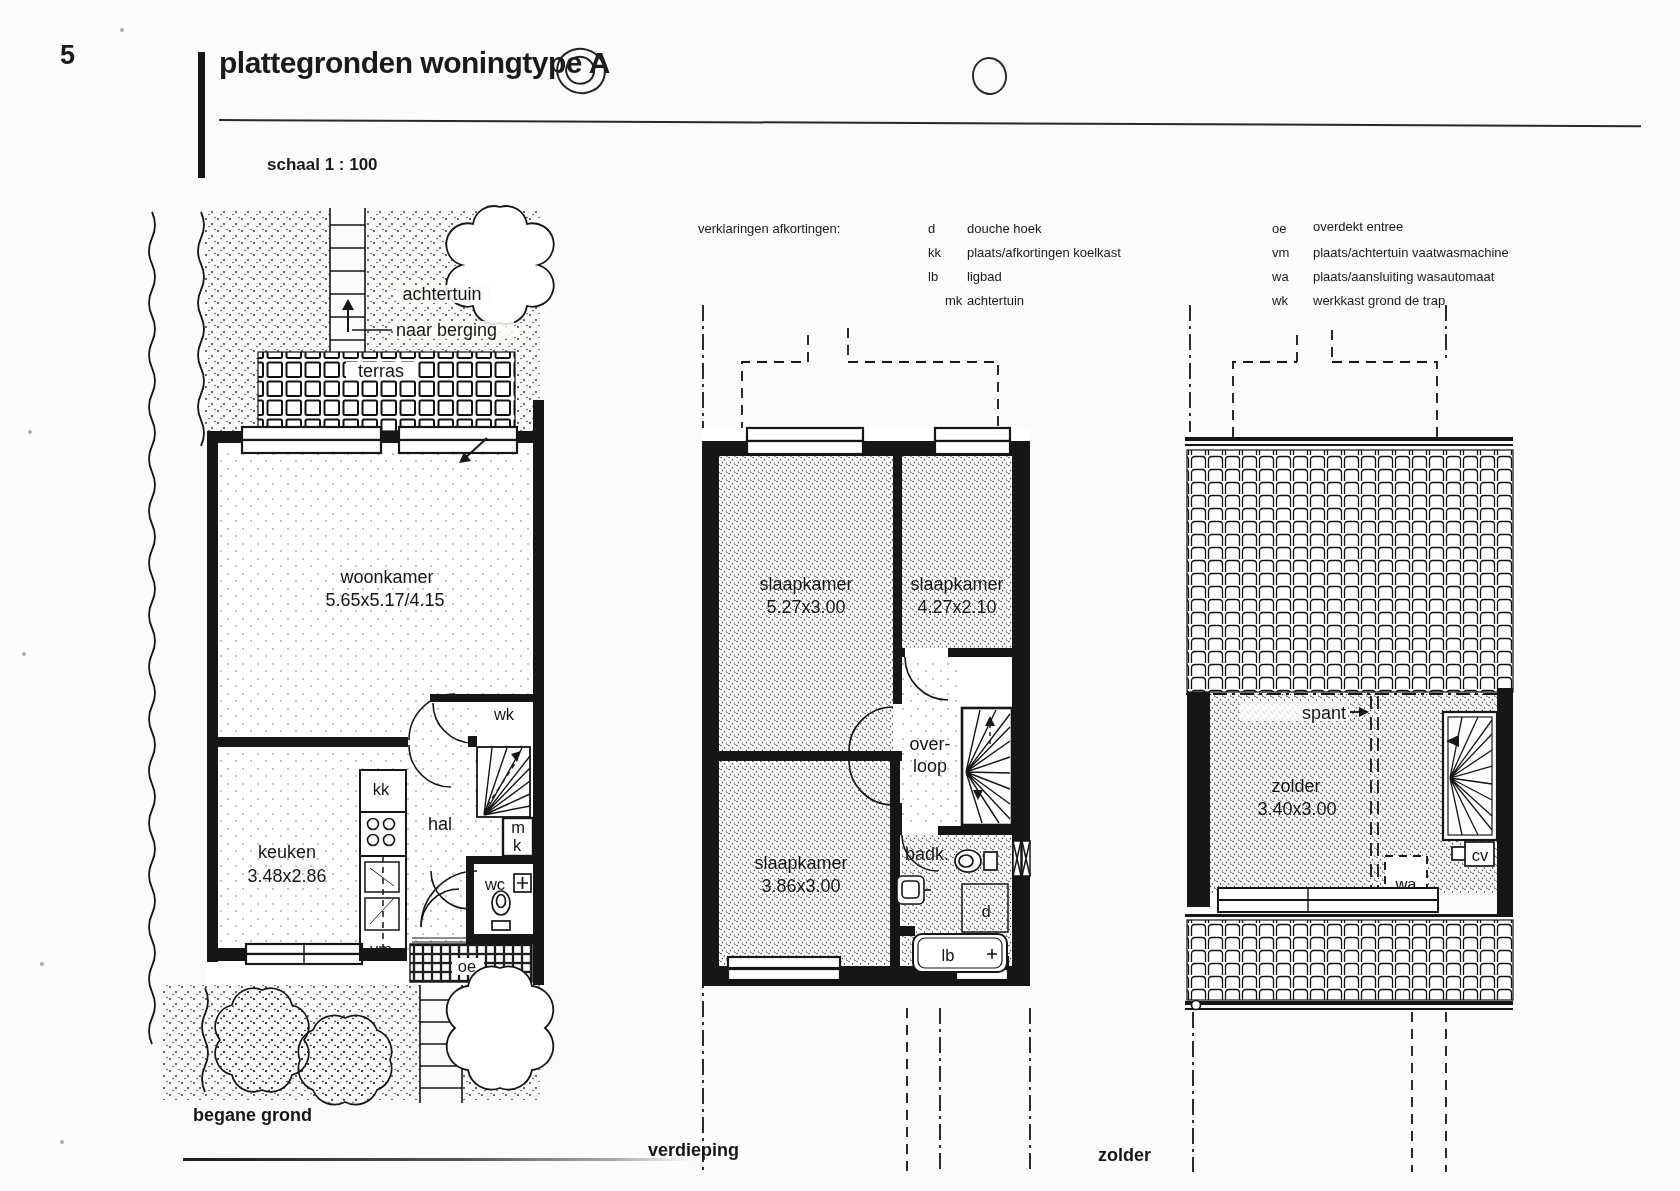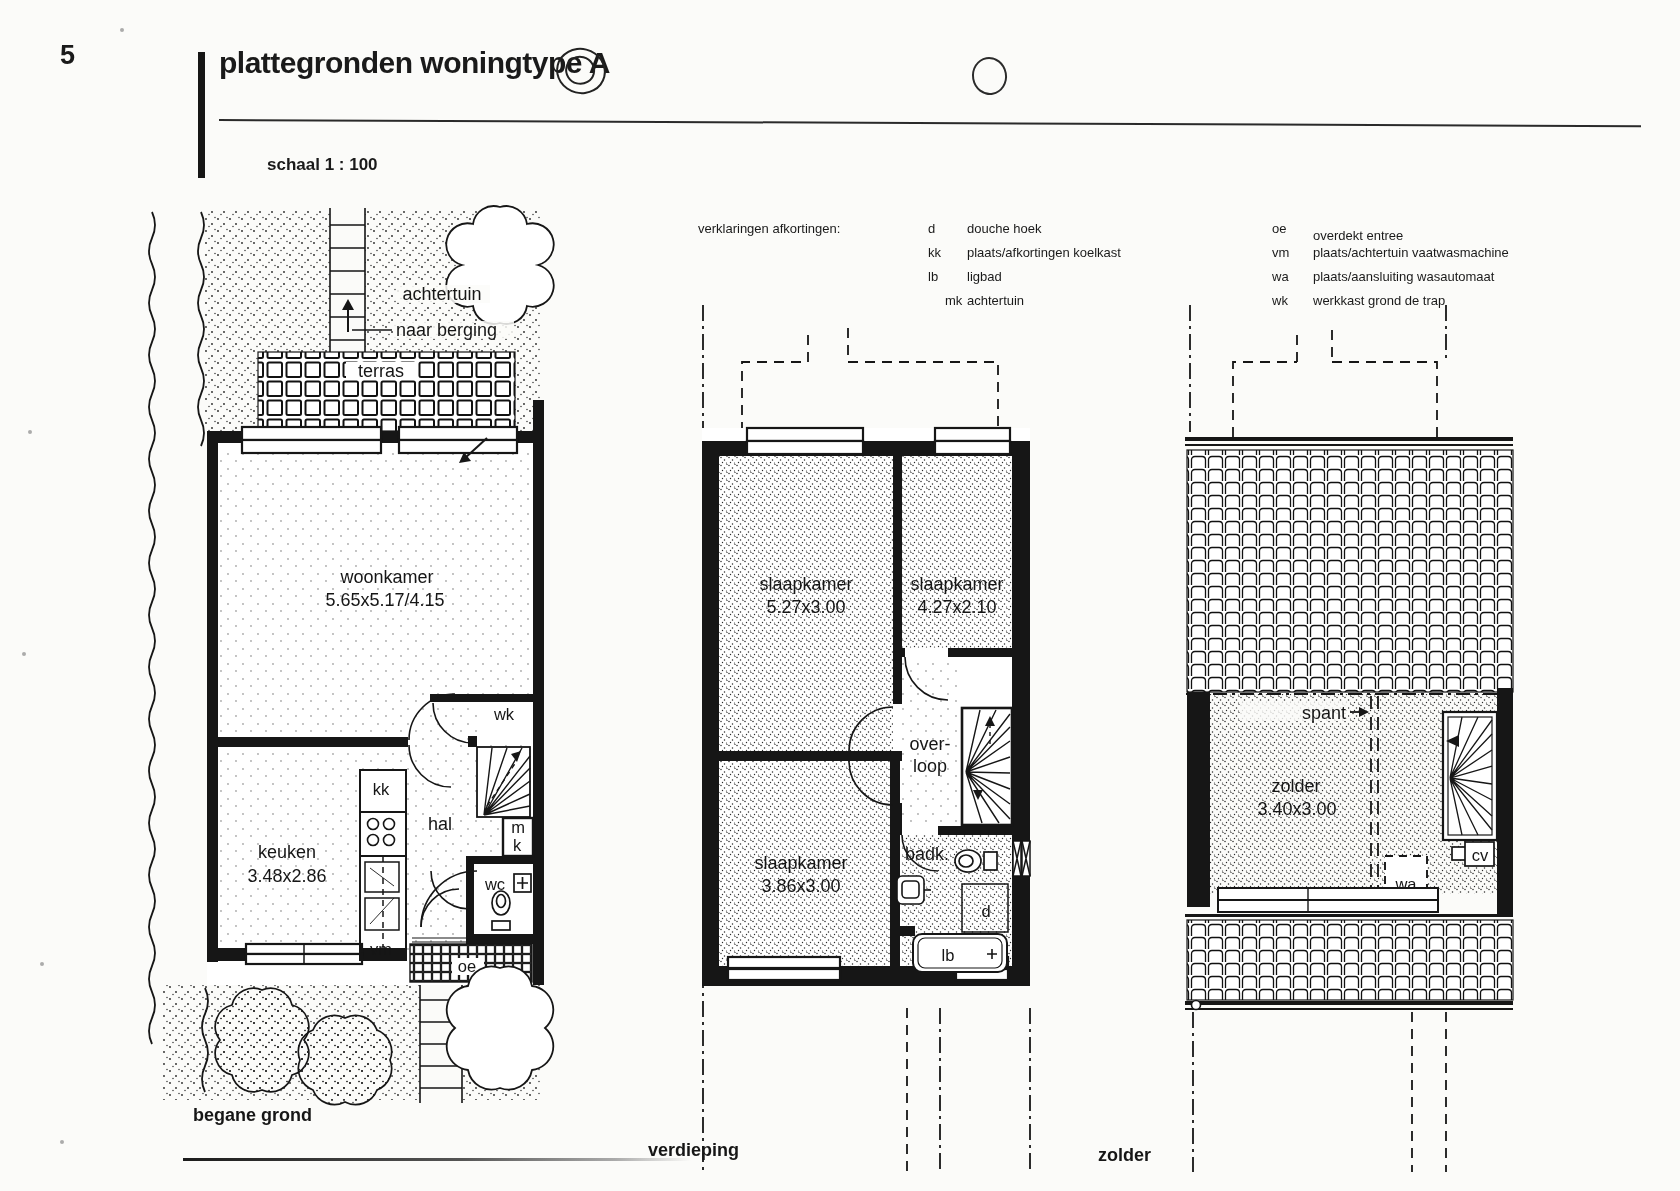--- a/index.html
+++ b/index.html
@@ -39,21 +39,21 @@
   <div class="abs lg" style="left:698px;top:221px">verklaringen afkortingen:</div>
   <div class="abs lg" style="left:928px;top:221px">d</div>
   <div class="abs lg" style="left:967px;top:221px">douche hoek</div>
   <div class="abs lg" style="left:928px;top:245px">kk</div>
   <div class="abs lg" style="left:967px;top:245px">plaats/afkortingen koelkast</div>
   <div class="abs lg" style="left:928px;top:269px">lb</div>
   <div class="abs lg" style="left:967px;top:269px">ligbad</div>
   <div class="abs lg" style="left:945px;top:293px">mk</div>
   <div class="abs lg" style="left:967px;top:293px">achtertuin</div>
   <div class="abs lg" style="left:1272px;top:221px">oe</div>
-  <div class="abs lg" style="left:1313px;top:228px">overdekt entree</div>
+  <div class="abs lg" style="left:1313px;top:219px">overdekt entree</div>
   <div class="abs lg" style="left:1272px;top:245px">vm</div>
   <div class="abs lg" style="left:1313px;top:245px">plaats/achtertuin vaatwasmachine</div>
   <div class="abs lg" style="left:1272px;top:269px">wa</div>
   <div class="abs lg" style="left:1313px;top:269px">plaats/aansluiting wasautomaat</div>
   <div class="abs lg" style="left:1272px;top:293px">wk</div>
   <div class="abs lg" style="left:1313px;top:293px">werkkast grond de trap</div>
 
   <svg style="left:140px;top:195px" width="430" height="945" viewBox="140 195 430 945">
     <defs>
       <pattern id="dotsL" width="12" height="12" patternUnits="userSpaceOnUse">

